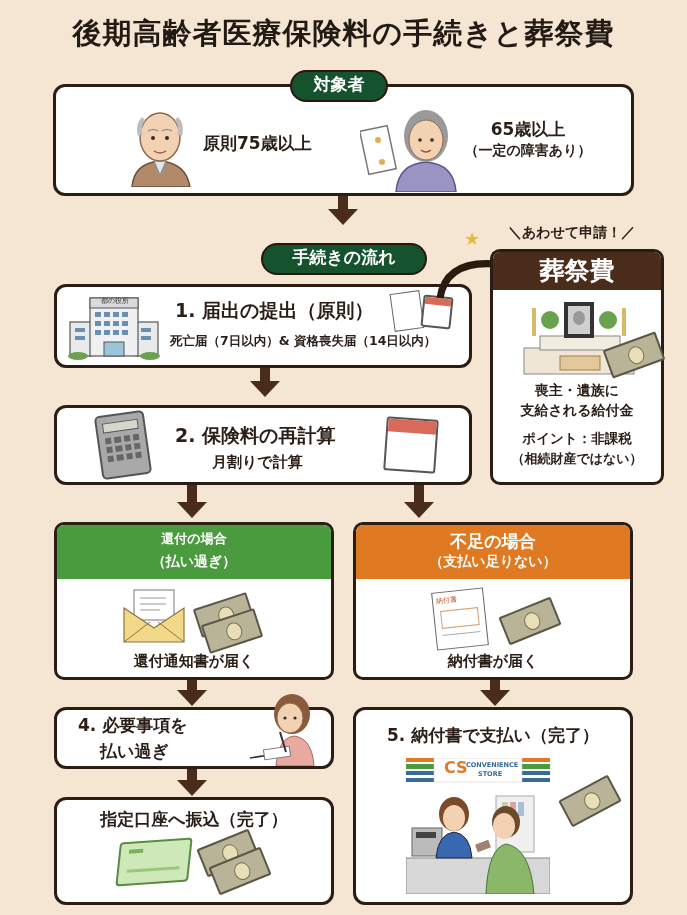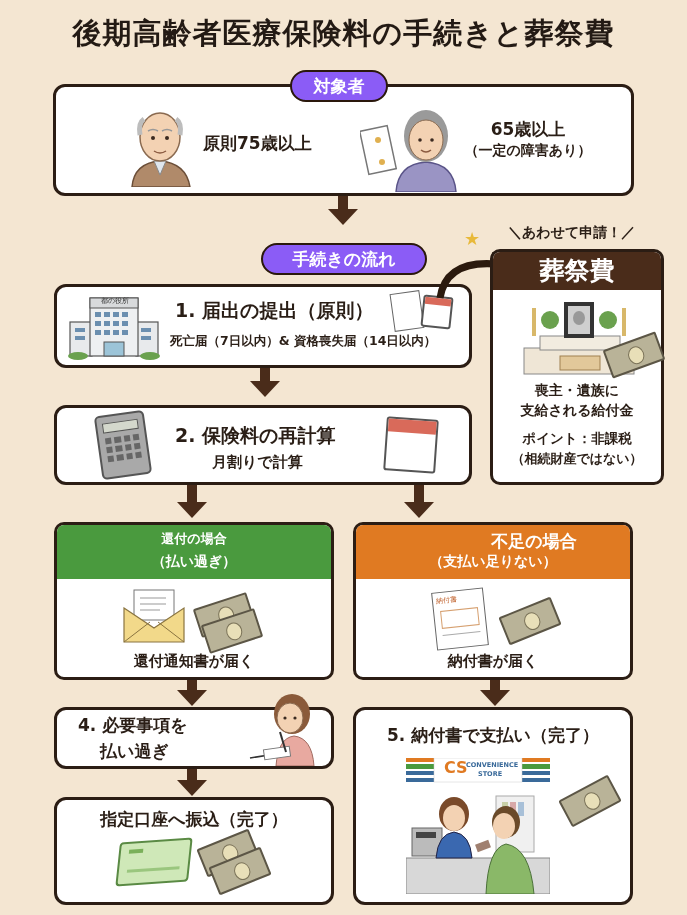--- a/index.html
+++ b/index.html
@@ -9,22 +9,22 @@
     font-family: "DejaVu Sans", "Liberation Sans", sans-serif;
     color: #2a1e16;
     position: relative;
   }
   .abs { position: absolute; }
   .title {
     left: 0; top: 14px; width: 687px; text-align: center;
     font-size: 29px; font-weight: bold; letter-spacing: 1px; color: #231a14; font-family: Liberation Mono, monospace;
   }
   .pill {
-    background: #8b5cf6; color: #fff; font-weight: bold;
-    border-radius: 16px; text-align: center; border: 2px solid #2a180c;
+    background: #14532d; color: #fff; font-weight: bold;
+    border-radius: 16px; text-align: center; border: 2px solid #2a180c; font-family: Liberation Mono, monospace;
   }
   .box {
     background: #fff; border: 3px solid #2b1d14; border-radius: 12px;
   }
   .arrow-stem { background: #4a2c1a; }
   .arrow-head {
     width: 0; height: 0;
     border-left: 15px solid transparent; border-right: 15px solid transparent;
     border-top: 16px solid #4a2c1a;
   }
@@ -201,21 +201,21 @@
     <path d="M4 54 L30 34 M64 54 L38 34" stroke="#8a7440" stroke-width="1"></path>
   </svg>
 </div>
 <div class="money" style="left:196px; top:600px; transform:rotate(-18deg);"></div>
 <div class="money" style="left:204px; top:616px; transform:rotate(-18deg);"></div>
 <div class="abs bold center" style="left:54px; top:652px; width:280px; font-size:15px;">還付通知書が届く</div>
 
 <div class="abs" style="left:353px; top:522px; width:280px; height:158px; background:#fff; border:3px solid #2b1d14; border-radius:10px; overflow:hidden;">
   <div style="height:54px; background:#e07a22;"></div>
 </div>
-<div class="abs bold center" style="left:353px; top:530px; width:280px; font-size:17px; color:#fff;margin-left:41px;">不足の場合</div>
+<div class="abs bold center" style="left:353px; top:530px; width:280px; font-size:17px; color:#fff;">不足の場合</div>
 <div class="abs bold center" style="left:353px; top:553px; width:280px; font-size:14px; color:#fff;">（支払い足りない）</div>
 <div class="abs" style="left:434px; top:590px; width:52px; height:58px; background:#fff; border:1.5px solid #666; transform:rotate(-6deg);">
   <div style="font-size:7px; color:#c0602a; padding:3px;">納付書</div>
   <div style="margin:2px 6px; height:18px; border:1px solid #d6a070;"></div>
   <div style="margin:6px 6px; height:1px; background:#aaa;"></div>
 </div>
 <div class="money" style="left:502px; top:606px; transform:rotate(-22deg);"></div>
 <div class="abs bold center" style="left:353px; top:652px; width:280px; font-size:15px;">納付書が届く</div>
 
 <div class="abs arrow-stem" style="left:187px; top:680px; width:10px; height:12px;"></div>

